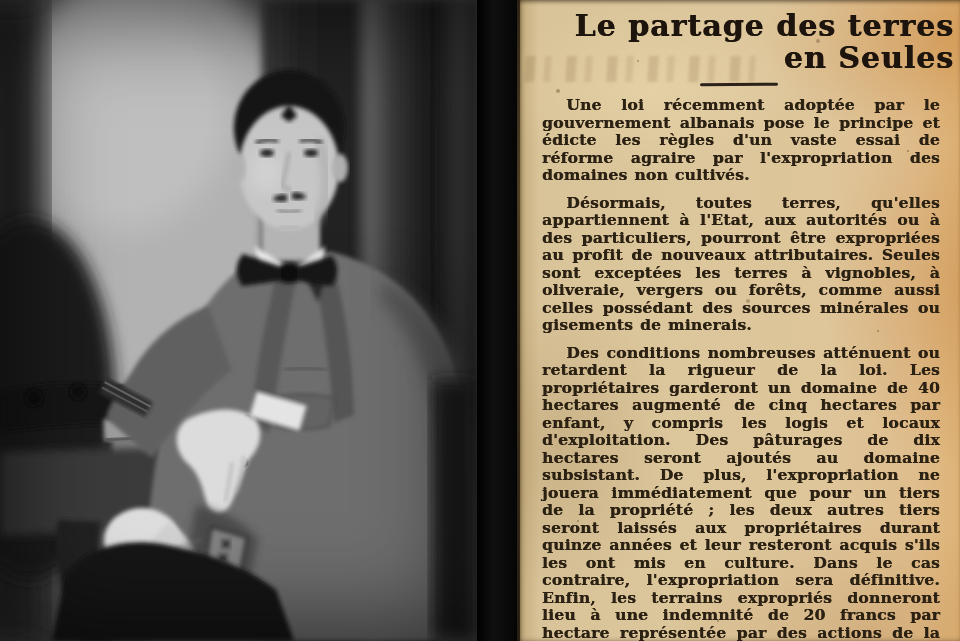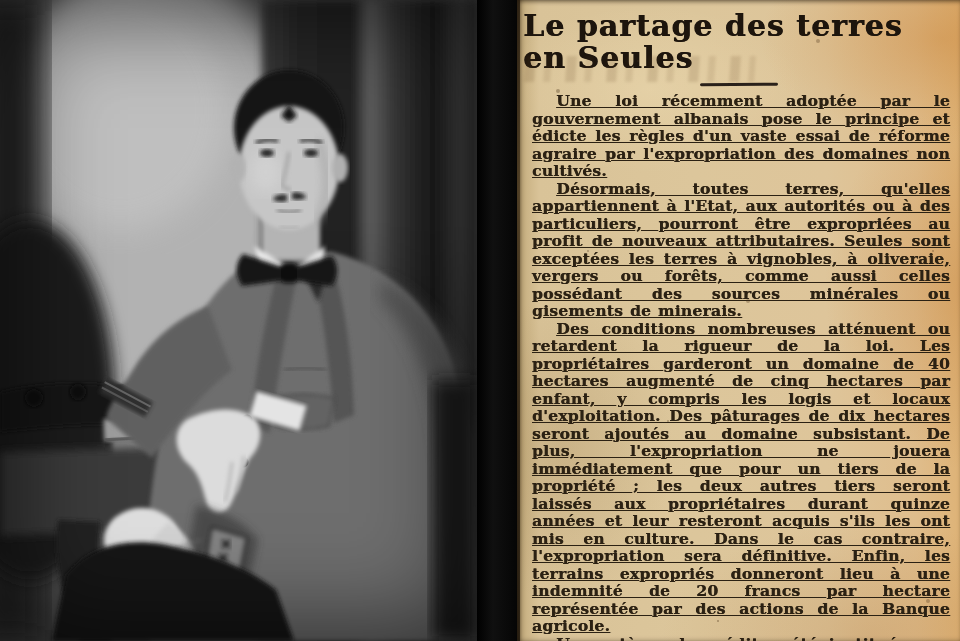--- a/index.html
+++ b/index.html
@@ -30,28 +30,28 @@
       300px 40px 0 1px rgba(70,48,22,.3), 390px 150px 0 0 rgba(70,48,22,.45),
       70px 250px 0 0 rgba(70,48,22,.35), 230px 300px 0 1px rgba(70,48,22,.3),
       360px 330px 0 0 rgba(70,48,22,.4), 150px 420px 0 0 rgba(70,48,22,.35),
       330px 470px 0 1px rgba(70,48,22,.3), 60px 520px 0 0 rgba(70,48,22,.4),
       260px 560px 0 0 rgba(70,48,22,.35), 410px 600px 0 1px rgba(70,48,22,.3),
       200px 620px 0 0 rgba(70,48,22,.4), 415px 250px 0 0 rgba(70,48,22,.35);}
   .ghost{position:absolute;top:56px;left:8px;width:230px;height:26px;opacity:.28;filter:blur(1.6px);
     background:repeating-linear-gradient(90deg, rgba(92,62,30,.55) 0 10px, transparent 10px 19px, rgba(92,62,30,.4) 19px 26px, transparent 26px 41px);
     transform:skewX(-4deg);}
 
-  h1{margin:10px 6px 0 6px;text-align:left;font-size:30px;line-height:32px;font-weight:700;
+  h1{margin:10px 6px 0 6px;text-align:right;font-size:30px;line-height:32px;font-weight:700;
      letter-spacing:1px;color:#1d150d;text-shadow:.6px 0 0 #1d150d;}
   h1 .hl{display:block;}
   .rule{width:78px;height:3px;margin:9px auto 6px auto;background:#2a211a;border-radius:2px;transform:rotate(-.4deg);}
 
   .bodytext{padding:0 10px 0 15px;font-size:15.6px;line-height:17.5px;font-weight:700;
      text-align:justify;letter-spacing:.2px;word-spacing:1.2px;color:#2b2113;text-shadow:.35px 0 0 rgba(43,33,19,.85);}
-  .bodytext p{margin:0;text-indent:1.55em;text-decoration:underline;}
+  .bodytext p{margin:10px;text-indent:1.55em;}
 </style>
 </head>
 <body>
 
 <div class="stage">
 
   <div class="photo" title="Black-and-white studio portrait of a seated man with slicked-back hair and moustache, wearing a grey uniform jacket, bow tie and white gloves, his arm resting on a carved table">
     <svg width="477" height="641" viewBox="0 0 477 641">
       <defs>
         <filter id="b2">

